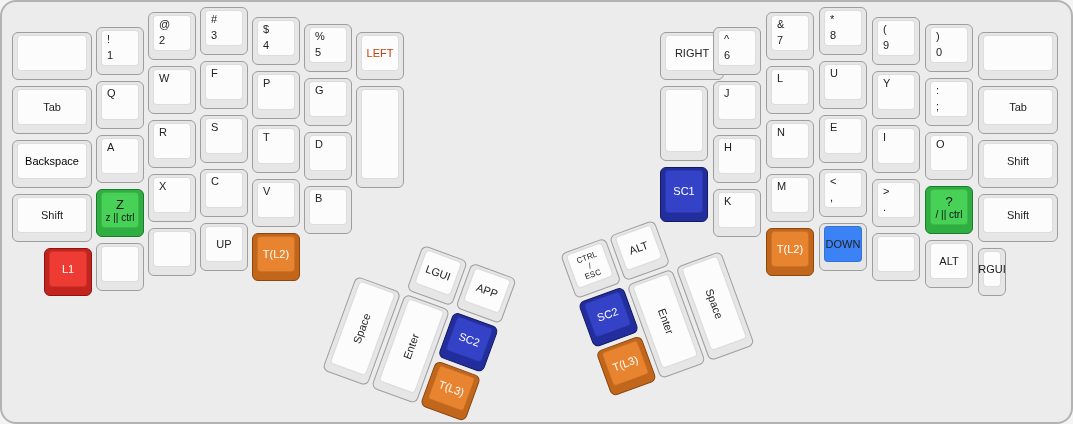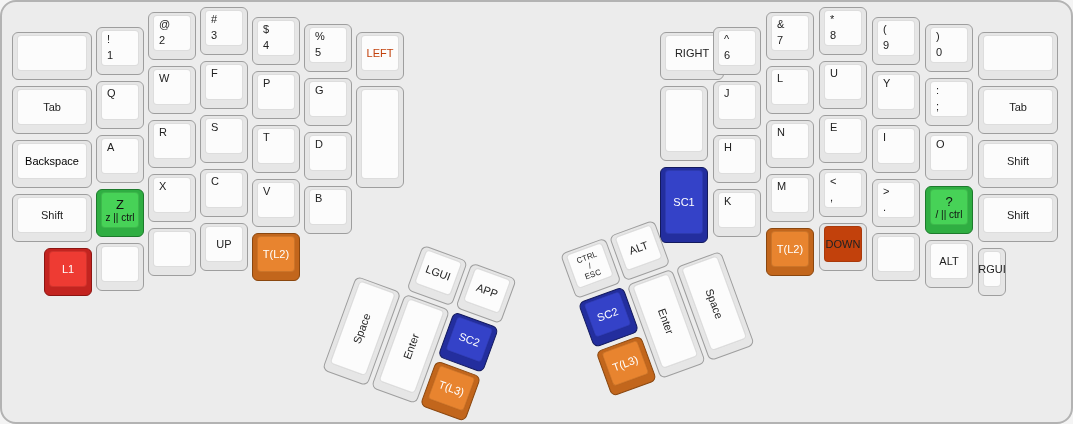--- a/index.html
+++ b/index.html
@@ -194,21 +194,21 @@
       <div class="key" style="left: 658px; top: 30px; width: 64px; height: 48px; background: rgb(230, 230, 230); border-color: rgb(158, 158, 158);">
         <div class="face" style="background: rgb(252, 252, 252); color: rgb(34, 34, 34);">
           <span class="lbl">RIGHT</span>
         </div>
       </div>
       <div class="key" style="left: 658px; top: 84px; width: 48px; height: 75px; background: rgb(230, 230, 230); border-color: rgb(158, 158, 158);">
         <div class="face" style="background: rgb(252, 252, 252); color: rgb(34, 34, 34);">
           <span class="lbl"></span>
         </div>
       </div>
-      <div class="key" style="left: 658px; top: 165px; width: 48px; height: 76px; background: rgb(35, 46, 158); border-color: rgb(19, 26, 94);">
+      <div class="key" style="left: 658px; top: 165px; width: 48px; height: 55px; background: rgb(35, 46, 158); border-color: rgb(19, 26, 94);">
         <div class="face" style="background: rgb(52, 66, 200); color: rgb(255, 255, 255);">
           <span class="lbl">SC1</span>
         </div>
       </div>
       <div class="key" style="left: 711px; top: 25px; width: 48px; height: 48px; background: rgb(230, 230, 230); border-color: rgb(158, 158, 158);">
         <div class="face tl" style="background: rgb(252, 252, 252); color: rgb(34, 34, 34);">
           <span class="lbl">^</span>
           <span class="lbl">6</span>
         </div>
       </div>
@@ -269,21 +269,21 @@
           <span class="lbl">E</span>
         </div>
       </div>
       <div class="key" style="left: 817px; top: 167px; width: 48px; height: 48px; background: rgb(230, 230, 230); border-color: rgb(158, 158, 158);">
         <div class="face tl" style="background: rgb(252, 252, 252); color: rgb(34, 34, 34);">
           <span class="lbl">&lt;</span>
           <span class="lbl">,</span>
         </div>
       </div>
       <div class="key" style="left: 817px; top: 221px; width: 48px; height: 48px; background: rgb(230, 230, 230); border-color: rgb(158, 158, 158);">
-        <div class="face" style="background: #c2410c; color: rgb(34, 34, 34);">
+        <div class="face" style="background: #3b82f6; color: rgb(34, 34, 34);">
           <span class="lbl">DOWN</span>
         </div>
       </div>
       <div class="key" style="left: 870px; top: 15px; width: 48px; height: 48px; background: rgb(230, 230, 230); border-color: rgb(158, 158, 158);">
         <div class="face tl" style="background: rgb(252, 252, 252); color: rgb(34, 34, 34);">
           <span class="lbl">(</span>
           <span class="lbl">9</span>
         </div>
       </div>
       <div class="key" style="left: 870px; top: 69px; width: 48px; height: 48px; background: rgb(230, 230, 230); border-color: rgb(158, 158, 158);">

